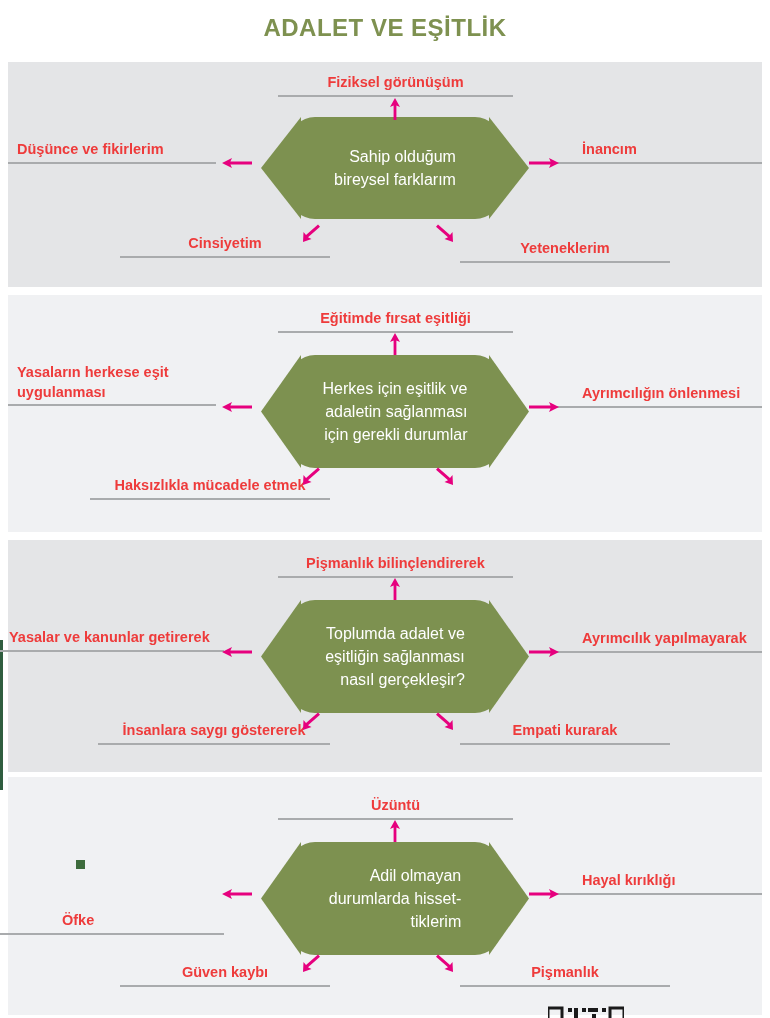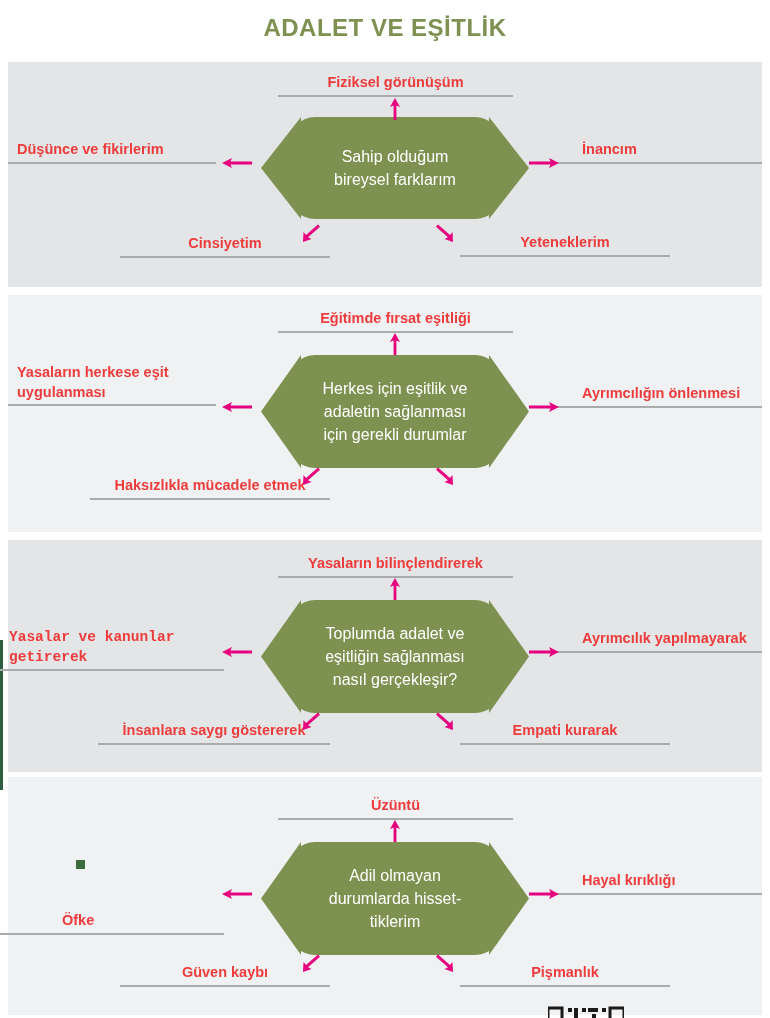--- a/index.html
+++ b/index.html
@@ -43,21 +43,21 @@
   }
   .hex-pt{
     position:absolute; top:0; bottom:0; width:40px;
     background:#7d9150;
   }
   .hex-pt.l{ left:0;  -webkit-clip-path:polygon(100% 0,100% 100%,0 50%); clip-path:polygon(100% 0,100% 100%,0 50%); }
   .hex-pt.r{ right:0; -webkit-clip-path:polygon(0 0,0 100%,100% 50%); clip-path:polygon(0 0,0 100%,100% 50%); }
   .hex-text{
     position:absolute; inset:0;
     display:flex; align-items:center; justify-content:center;
-    text-align:center; color:#fff; font-size:16px; line-height:1.44;
+    text-align:right; color:#fff; font-size:16px; line-height:1.44;
     padding:4px 34px; white-space:pre-line;
   }
 
   
   .leaf{ position:absolute; }
   .leaf .txt{
     color:#ee3b3b; font-weight:bold; font-size:14.5px; line-height:1.35;
     white-space:pre-line;
   }
   .leaf .rule{
@@ -133,21 +133,21 @@
     <div class="leaf center" style="left:112px; top:172px; width:210px;">
       <div class="txt">Cinsiyetim</div>
       <div class="rule"></div>
     </div>
     <div class="arrow" style="left:292px; top:160px;">
       <svg width="22" height="22" viewBox="0 0 22 22">
           <path d="M3 20 L3.5 10 L6 13 L18 2.5 L20 4.8 L8 15.3 L11.5 17 Z" fill="#e6007e"></path>
         </svg>
     </div>
 
-    <div class="leaf center" style="left:452px; top:171px; width:210px;">
+    <div class="leaf center" style="left:452px; top:177px; width:210px;">
       <div class="txt">Yeteneklerim</div>
       <div class="rule"></div>
     </div>
     <div class="arrow" style="left:426px; top:160px;">
       <svg width="22" height="22" viewBox="0 0 22 22">
           <path d="M19 20 L18.5 10 L16 13 L4 2.5 L2 4.8 L14 15.3 L10.5 17 Z" fill="#e6007e"></path>
         </svg>
     </div>
   </div>
 
@@ -217,30 +217,30 @@
     <div class="hex-wrap" style="left:253px; top:60px; width:268px; height:113px;">
       <div class="hex-body"></div>
       <div class="hex-pt l"></div>
       <div class="hex-pt r"></div>
       <div class="hex-text">Toplumda adalet ve
 eşitliğin sağlanması
 nasıl gerçekleşir?</div>
     </div>
 
     <div class="leaf center" style="left:270px; top:14px; width:235px;">
-      <div class="txt">Yasaların bilinçlendirerek</div>
+      <div class="txt">Pişmanlık bilinçlendirerek</div>
       <div class="rule"></div>
     </div>
     <div class="arrow" style="left:380px; top:38px;">
       <svg width="14" height="22" viewBox="0 0 14 22">
           <path d="M7 0 L12 9 L8.4 7.6 L8.4 22 L5.6 22 L5.6 7.6 L2 9 Z" fill="#e6007e"></path>
         </svg>
     </div>
 
-    <div class="leaf left" style="left:-8px; top:88px; width:224px;font-family:Liberation Mono, monospace;">
+    <div class="leaf left" style="left:-8px; top:88px; width:224px;">
       <div class="txt">Yasalar ve kanunlar getirerek</div>
       <div class="rule"></div>
     </div>
     <div class="arrow" style="left:214px; top:105px;">
       <svg width="30" height="14" viewBox="0 0 30 14">
           <path d="M0 7 L10 2 L8.4 5.6 L30 5.6 L30 8.4 L8.4 8.4 L10 12 Z" fill="#e6007e"></path>
         </svg>
     </div>
 
     <div class="leaf right" style="left:540px; top:89px; width:214px;">

